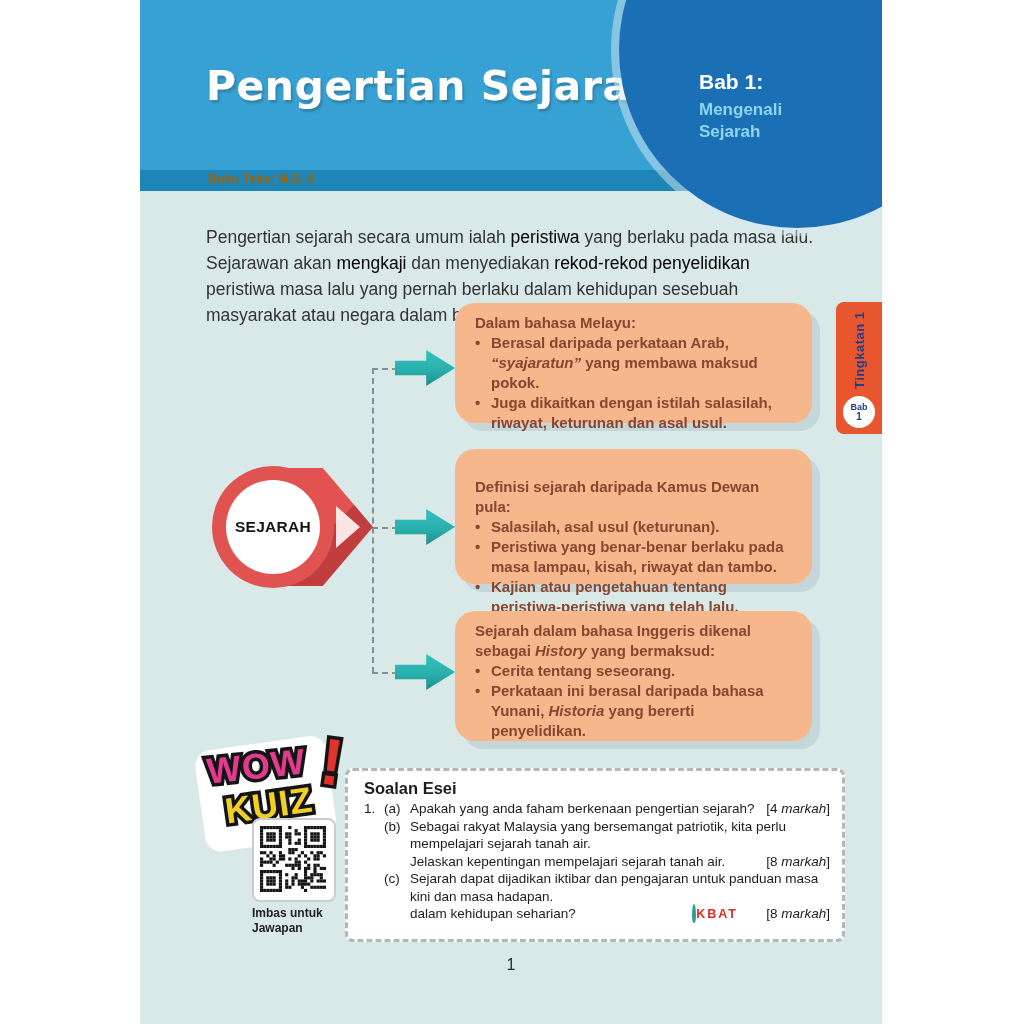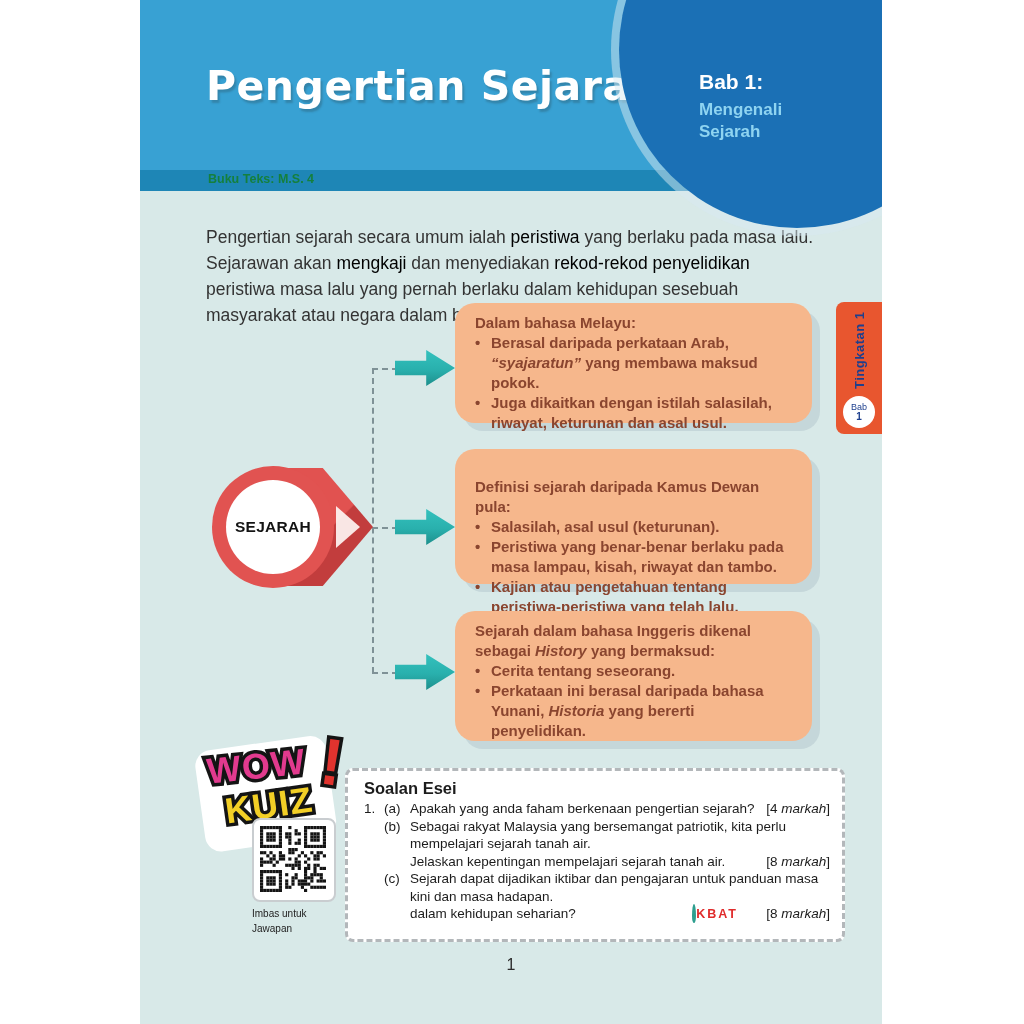--- a/index.html
+++ b/index.html
@@ -3,21 +3,21 @@
 <meta charset="utf-8">
 <style>
   html,body{margin:0;padding:0;background:#ffffff;}
   *{box-sizing:border-box;font-family:"Liberation Sans",sans-serif;}
   .canvas{position:relative;width:1024px;height:1024px;background:#ffffff;overflow:hidden;}
   .page{position:absolute;left:140px;top:0;width:742px;height:1024px;background:#d8e9e8;overflow:hidden;}
 
   
   .header{position:absolute;left:0;top:0;width:100%;height:170px;background:#38a1d3;z-index:1;}
   .band{position:absolute;left:0;top:170px;width:100%;height:21px;background:#1e86b6;z-index:1;}
-  .band-text{position:absolute;left:68px;top:172px;color:#15803d;font-size:12.5px;font-weight:bold;z-index:2;}
+  .band-text{position:absolute;left:68px;top:172px;color:#a16207;font-size:12.5px;font-weight:bold;z-index:2;}
   .title{position:absolute;left:66px;top:62px;color:#ffffff;font-size:41px;font-weight:bold;font-family:"DejaVu Sans",sans-serif;letter-spacing:0.5px;text-shadow:2px 3px 2px rgba(40,60,70,0.28);z-index:2;}
   .chapter-circle{position:absolute;left:479px;top:-128px;width:356px;height:356px;border-radius:50%;background:#1b70b5;box-shadow:0 0 0 8px rgba(215,233,242,0.5);z-index:3;}
   .chapter-text{position:absolute;left:80px;top:196px;line-height:1.3;}
   .chapter-bab{color:#ffffff;font-size:21px;font-weight:bold;margin-bottom:4px;}
   .chapter-sub{color:#8fd4f1;font-size:17px;font-weight:bold;line-height:1.25;}
 
   
   .intro{position:absolute;left:66px;top:206px;width:612px;font-size:17.5px;line-height:26px;color:#333;z-index:0;}
   .intro .hl{color:#000000;font-weight:normal;}
 
@@ -45,21 +45,21 @@
   .hub-arrow{position:absolute;left:140px;top:468px;width:93px;height:118px;background:linear-gradient(135deg,#e15250 52%,#c23d3d 53%);clip-path:polygon(0% 0%,46% 0%,100% 50%,46% 100%,0% 100%);z-index:1;}
   .hub-notch{position:absolute;left:196px;top:506px;width:0;height:0;border-top:21px solid transparent;border-bottom:21px solid transparent;border-left:24px solid rgba(255,248,246,0.9);z-index:2;}
   .hub-ring{position:absolute;left:72px;top:466px;width:122px;height:122px;border-radius:50%;background:#e15351;z-index:3;}
   .hub-inner{position:absolute;left:14px;top:14px;width:94px;height:94px;border-radius:50%;background:#ffffff;display:flex;align-items:center;justify-content:center;}
   .hub-label{font-size:15.5px;font-weight:bold;color:#141414;letter-spacing:0.3px;}
 
   
   .side-tab{position:absolute;left:696px;top:302px;width:46px;height:132px;background:#e8562f;border-radius:8px 0 0 8px;z-index:2;}
   .side-tab-label{position:absolute;left:0;top:6px;width:100%;height:84px;writing-mode:vertical-rl;transform:rotate(180deg);display:flex;align-items:center;justify-content:center;color:#1d3f8e;font-size:13px;font-weight:bold;letter-spacing:0.5px;}
   .tab-badge{position:absolute;left:7px;top:94px;width:32px;height:32px;border-radius:50%;background:#ffffff;display:flex;flex-direction:column;align-items:center;justify-content:center;line-height:1;}
-  .tab-badge .tb1{font-size:9px;font-weight:normal;color:#1d3f8e;}
+  .tab-badge .tb1{font-size:9px;font-weight:bold;color:#1d3f8e;}
   .tab-badge .tb2{font-size:10px;font-weight:bold;color:#1d3f8e;}
 
   
   .wowkuiz{position:absolute;left:58px;top:740px;width:150px;height:112px;z-index:3;transform:rotate(-6deg);}
   .wk-bg{position:absolute;left:2px;top:2px;width:132px;height:102px;background:#ffffff;border-radius:16px;transform:rotate(-2deg);}
   .wk-word{position:absolute;font-family:"DejaVu Sans",sans-serif;font-weight:bold;font-size:36px;letter-spacing:1px;}
   .wk-wow{left:12px;top:4px;}
   .wk-kuiz{left:26px;top:44px;transform:rotate(-2deg);}
   .wk-stroke{position:absolute;left:0;top:0;-webkit-text-stroke:7px #141414;color:#141414;}
   .wk-fill{position:relative;}
@@ -82,21 +82,21 @@
     radial-gradient(circle at 25% 45%, #8e44ad 0 24%, transparent 25%),
     radial-gradient(circle at 48% 30%, #f7941d 0 22%, transparent 23%),
     radial-gradient(circle at 72% 45%, #27ae60 0 24%, transparent 25%),
     radial-gradient(circle at 38% 70%, #e91e8c 0 22%, transparent 23%),
     radial-gradient(circle at 62% 72%, #3498db 0 22%, transparent 23%),
     #eef7f2;}
   .kbat-label{font-size:12.5px;font-weight:bold;color:#e02b2b;letter-spacing:2px;margin-top:1px;}
 
   
   .qr-card{position:absolute;left:112px;top:818px;width:84px;height:84px;background:#ffffff;border:2px solid #c9cdd0;border-radius:8px;padding:6px;z-index:4;}
-  .qr-caption{position:absolute;left:112px;top:906px;font-size:10px;line-height:15px;color:#222;z-index:4;}
+  .qr-caption{position:absolute;left:112px;top:906px;font-size:12px;line-height:15px;color:#222;z-index:4;font-weight:bold;}
 
   .page-number{position:absolute;left:0;top:956px;width:100%;text-align:center;font-size:16px;color:#2c2c2c;}
 </style>
 </head>
 <body>
 
 <div class="canvas">
   <div class="page">
 
     <div class="header"></div>

